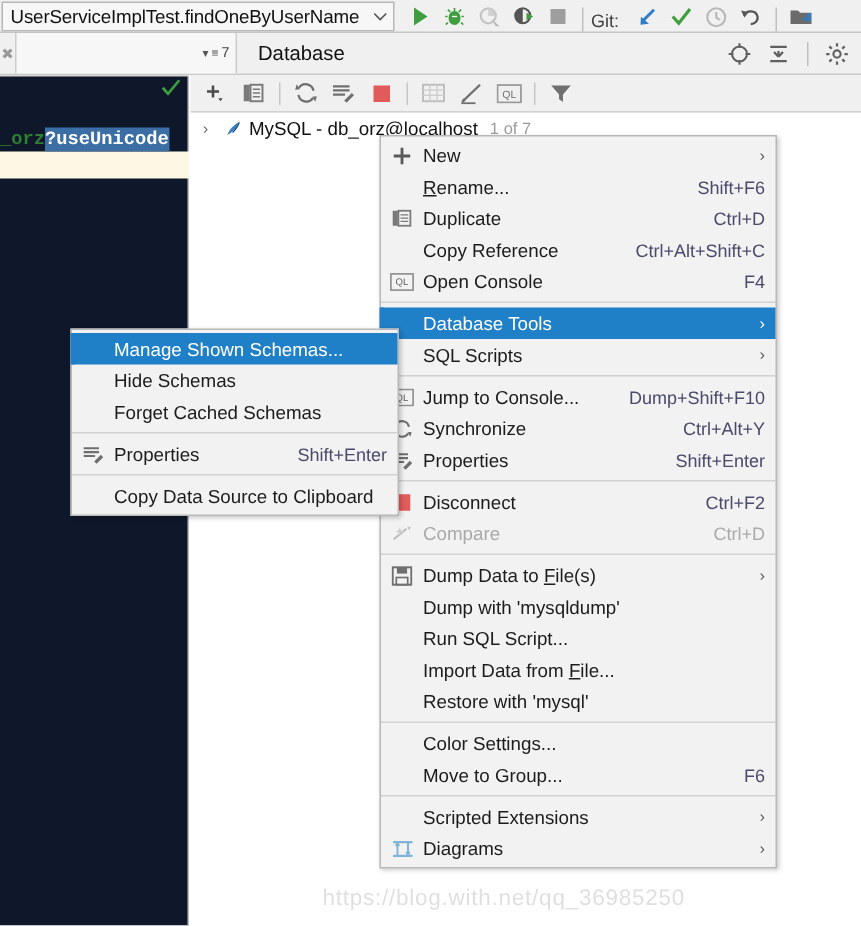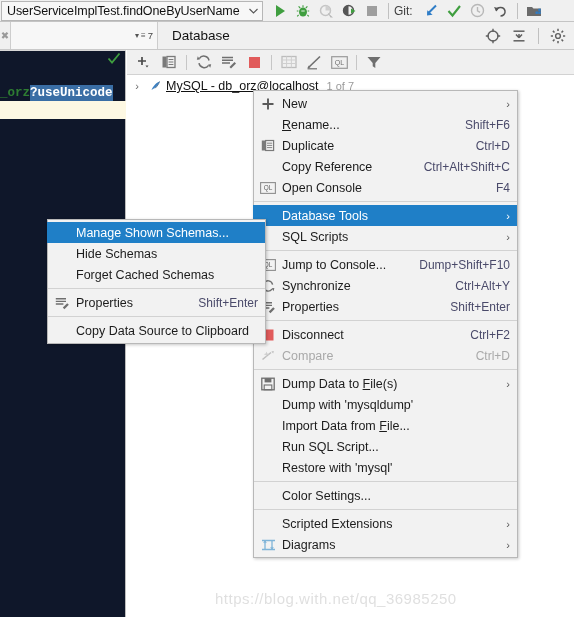--- a/index.html
+++ b/index.html
@@ -12,21 +12,21 @@
     font-size: 12px;
     color: #1a1a1a;
     -webkit-font-smoothing: antialiased;
   }
   #root { position: relative; width: 574px; height: 617px; background:#fff; }
 
   
   .topbar {
     position: absolute; left:0; top:0; width:574px; height:22px;
     background:#f0f0f0; border-bottom:1px solid #c4c4c4;
-    display:flex; align-items:center;
+    display:flex; align-items:flex-end;
   }
   .runconfig {
     height:20px; margin-left:1px;
     background:#f7f7f7; border:1px solid #b6b6b6;
     display:flex; align-items:center; padding:0 4px 0 5px;
     min-width:262px;
   }
   .runconfig .label { font-size:12.5px; color:#111; white-space:nowrap; letter-spacing:-0.1px; }
   .runconfig .chev { margin-left:auto; padding-left:6px; color:#555; font-size:9px; }
   .tb-icons { display:flex; align-items:center; gap:1px; margin-left:6px; }
@@ -80,21 +80,21 @@
     background:#f0f0f0; border-bottom:1px solid #d2d2d2;
     display:flex; align-items:center; padding-left:5px; gap:1px;
   }
   .dti { width:24px; height:22px; display:flex; align-items:center; justify-content:center; }
   .dsep { width:1px; height:15px; background:#c6c6c6; margin:0 4px; }
 
   
   .dbtree { position:absolute; left:127px; top:76px; width:447px; height:541px; background:#ffffff; }
   .tree-row { display:flex; align-items:center; height:20px; padding-left:2px; gap:3px; }
   .tree-arrow { width:16px; text-align:center; color:#6b6b6b; font-size:11px; }
-  .tree-label { font-size:12.5px; color:#111; white-space:nowrap;text-decoration:underline; }
+  .tree-label { font-size:12.5px; color:#111; white-space:nowrap; }
   .tree-sub { font-size:11px; color:#9b9b9b; margin-left:5px; }
 
   
   .ctxmenu {
     position:absolute; left:253px; top:90px; width:265px;
     background:#f2f2f2; border:1px solid #b8b8b8;
     box-shadow:1px 1px 3px rgba(0,0,0,0.22);
     padding:2px 0; z-index:40;
   }
   .mi {
@@ -464,38 +464,43 @@
         <div class="txt">Dump Data to <span class="ul">F</span>ile(s)</div>
         <div class="arrow">›</div>
       </div>
       <div class="mi">
         <div class="ico"></div>
         <div class="txt">Dump with 'mysqldump'</div>
         <div class="arrow"></div>
       </div>
       <div class="mi">
         <div class="ico"></div>
+        <div class="txt">Run SQL Script...</div>
+        <div class="arrow"></div>
+      </div>
+      <div class="mi">
+        <div class="ico"></div>
         <div class="txt">Import Data from <span class="ul">F</span>ile...</div>
         <div class="arrow"></div>
       </div>
       <div class="mi">
         <div class="ico"></div>
-        <div class="txt">Run SQL Script...</div>
-        <div class="arrow"></div>
-      </div>
-      <div class="mi">
-        <div class="ico"></div>
         <div class="txt">Restore with 'mysql'</div>
         <div class="arrow"></div>
       </div>
       <div class="msep"></div>
       <div class="mi">
         <div class="ico"></div>
         <div class="txt">Color Settings...</div>
         <div class="arrow"></div>
+      </div>
+      <div class="mi">
+        <div class="ico"></div>
+        <div class="txt">Move to Group...</div>
+        <div class="acc">F6</div>
       </div>
       <div class="msep"></div>
       <div class="mi">
         <div class="ico"></div>
         <div class="txt">Scripted Extensions</div>
         <div class="arrow">›</div>
       </div>
       <div class="mi">
         <div class="ico">
           <svg width="15" height="14" viewBox="0 0 15 14">

